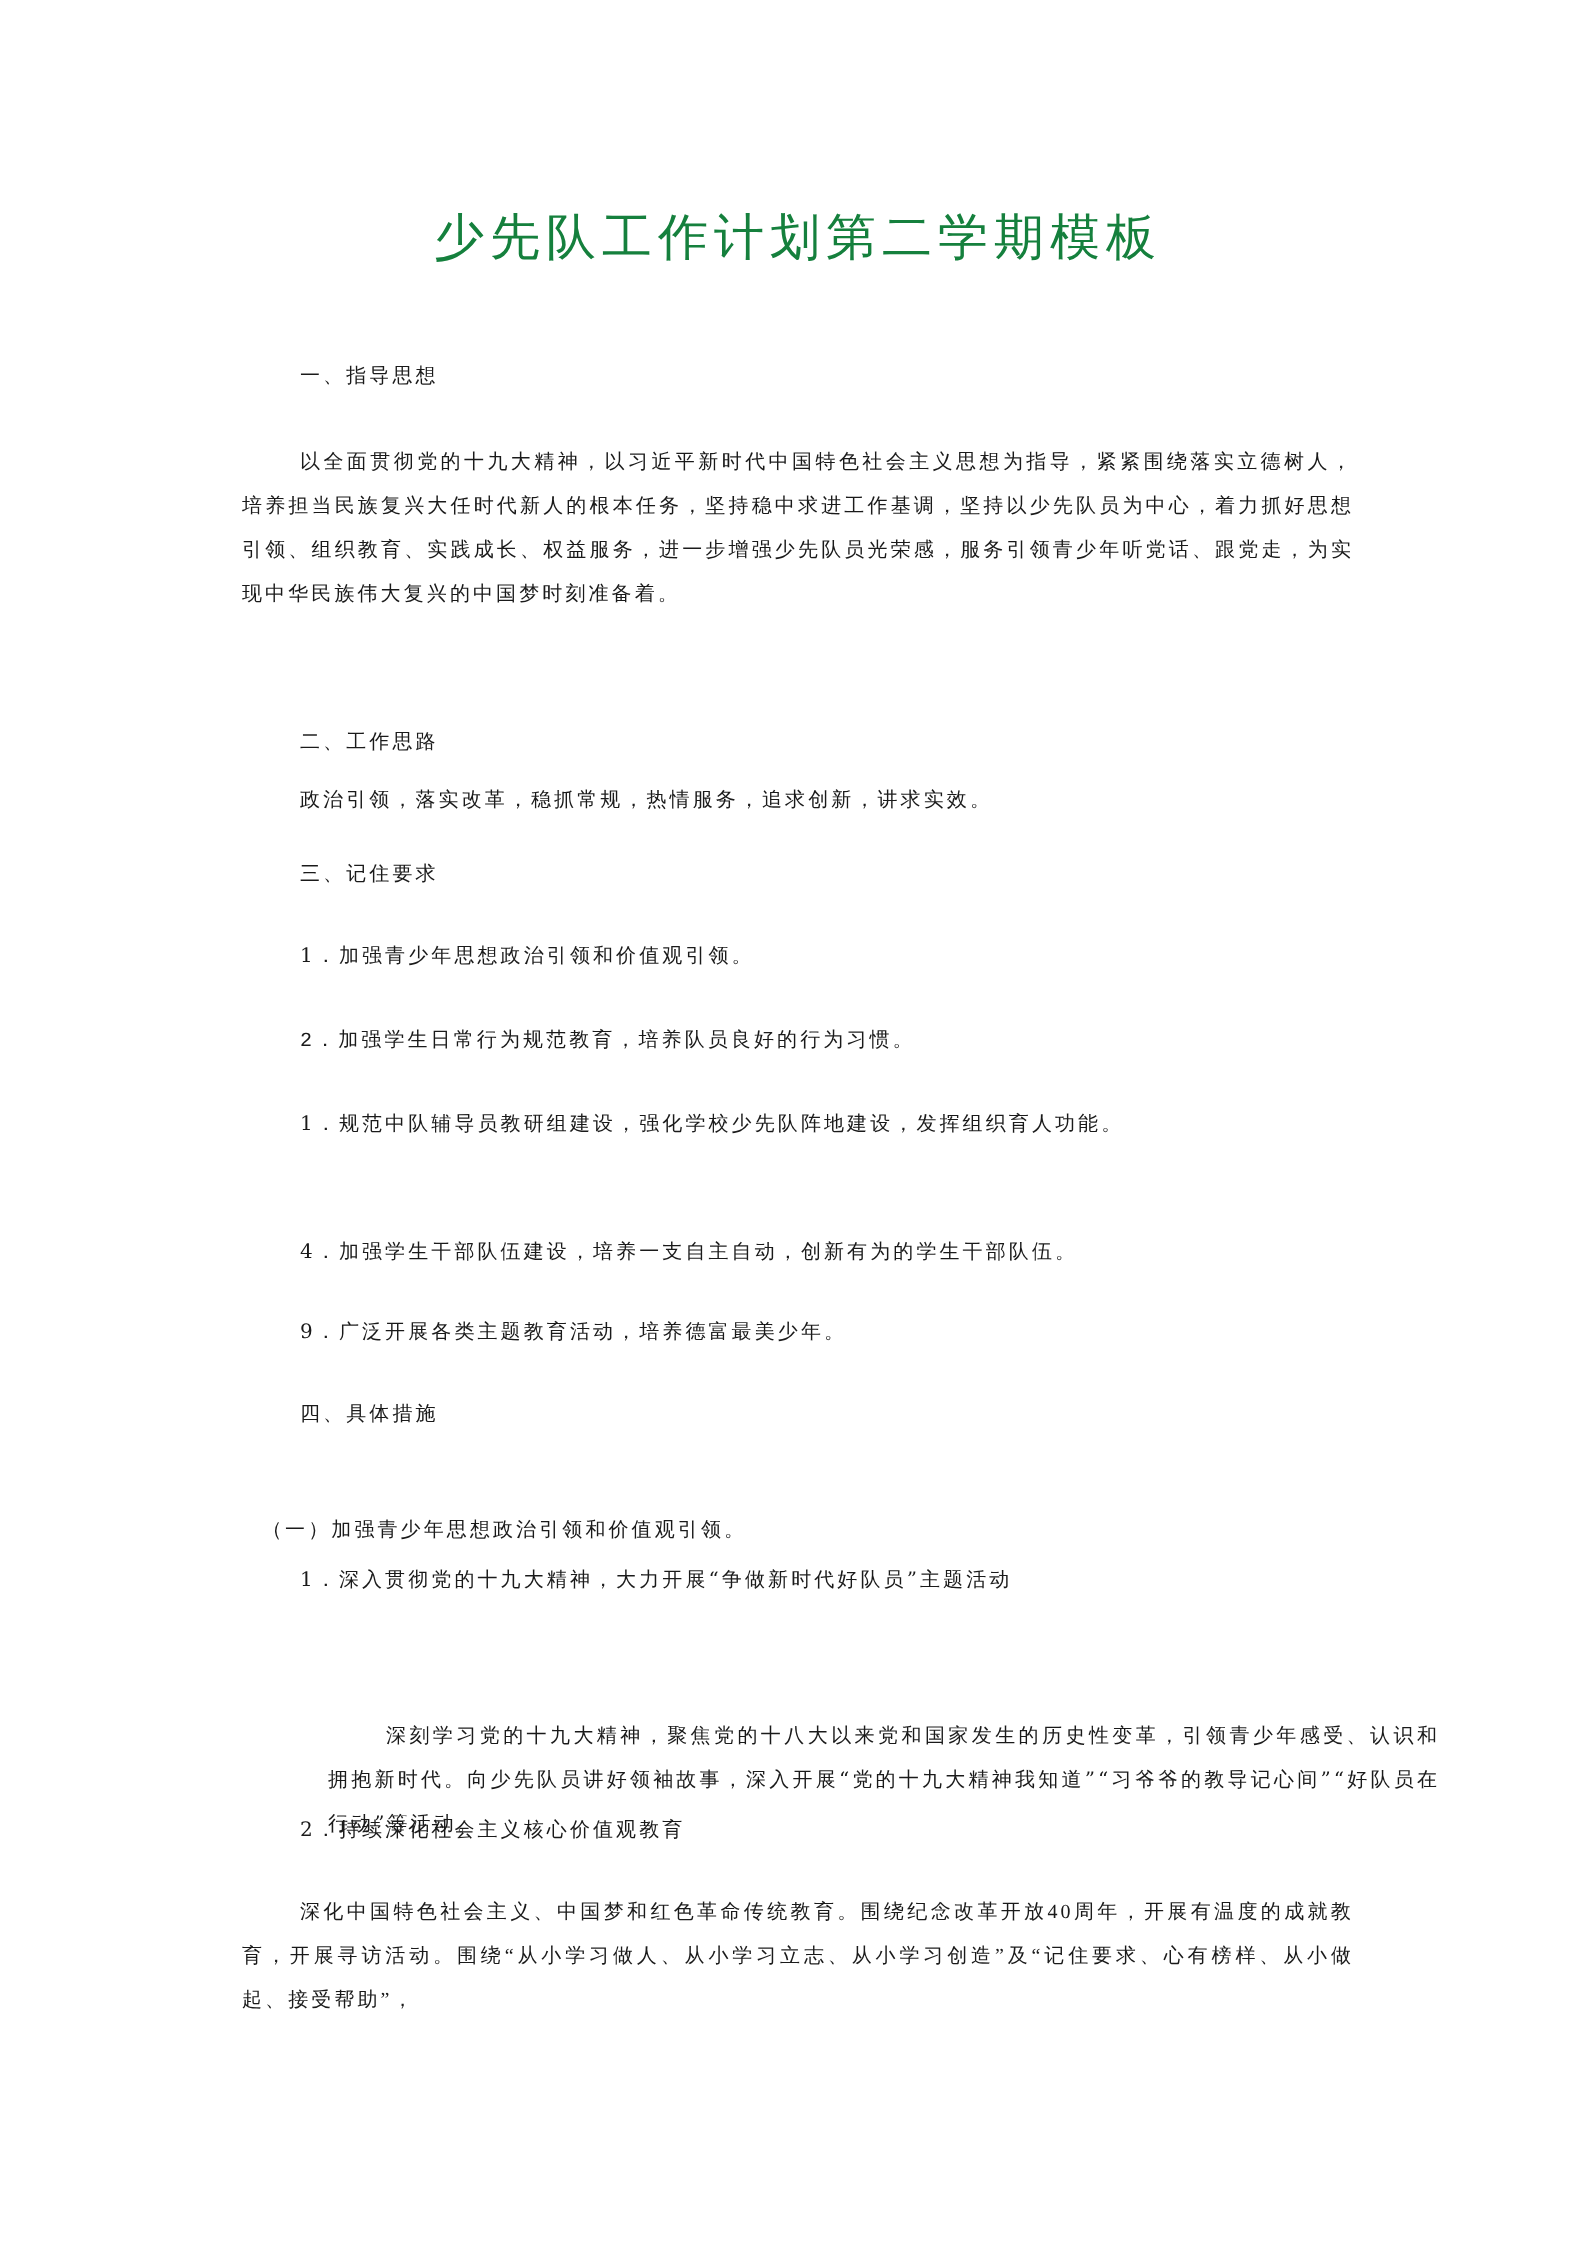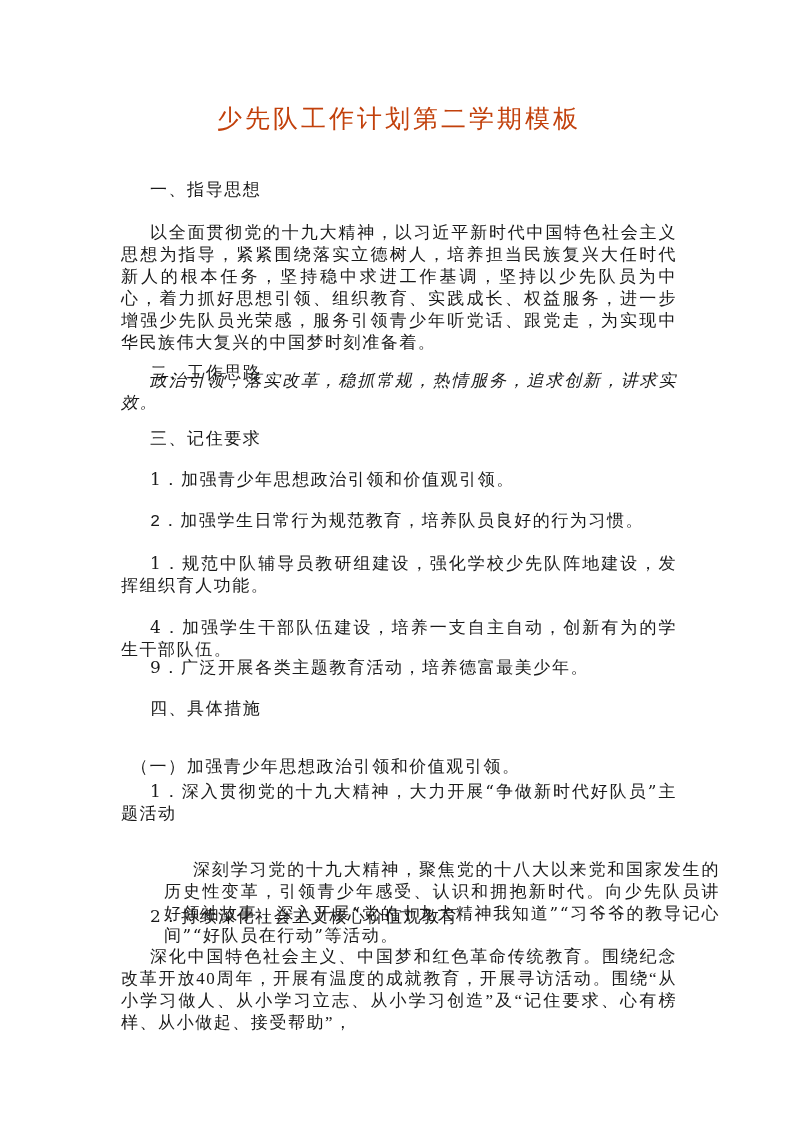--- a/index.html
+++ b/index.html
@@ -24,29 +24,29 @@
   .title {
     position: absolute;
     left: 0;
     width: 556px;
     top: 102px;
     text-align: center;
     font-size: 25px;
     letter-spacing: 3px;
     font-family: "DejaVu Sans", "Liberation Sans", sans-serif;
     font-weight: normal;
-    color: #c2410c;
+    color: #15803d;
     margin: 0;
     line-height: 34px;
   }
   .blk {
     position: absolute;
     left: 0;
     width: 556px;
-    font-size: 17px;
+    font-size: 10px;
     line-height: 22px;
     letter-spacing: 1.55px;
     margin: 0;
     text-align: justify;
     text-align-last: left;
   }
   .indent { text-indent: 29px; }
   .h { text-indent: 29px; }
   .sub { text-indent: 10px; }
 </style>
@@ -54,21 +54,21 @@
 <body>
 
 <div class="page">
 
   <h1 class="title">少先队工作计划第二学期模板</h1>
 
   <p class="blk h" style="top:178px;">一、指导思想</p>
   <p class="blk indent" style="top:221px;">以全面贯彻党的十九大精神，以习近平新时代中国特色社会主义思想为指导，紧紧围绕落实立德树人，培养担当民族复兴大任时代新人的根本任务，坚持稳中求进工作基调，坚持以少先队员为中心，着力抓好思想引领、组织教育、实践成长、权益服务，进一步增强少先队员光荣感，服务引领青少年听党话、跟党走，为实现中华民族伟大复兴的中国梦时刻准备着。</p>
 
   <p class="blk h" style="top:361px;">二、工作思路</p>
-  <p class="blk h" style="top:369px;font-style:italic;">政治引领，落实改革，稳抓常规，热情服务，追求创新，讲求实效。</p>
+  <p class="blk h" style="top:390px;">政治引领，落实改革，稳抓常规，热情服务，追求创新，讲求实效。</p>
 
   <p class="blk h" style="top:427px;">三、记住要求</p>
   <p class="blk indent" style="top:468px;">1．加强青少年思想政治引领和价值观引领。</p>
   <p class="blk indent" style="top:511px;font-family:Liberation Mono, monospace;">2．加强学生日常行为规范教育，培养队员良好的行为习惯。</p>
   <p class="blk indent" style="top:552px;">1．规范中队辅导员教研组建设，强化学校少先队阵地建设，发挥组织育人功能。</p>
   <p class="blk indent" style="top:616px;">4．加强学生干部队伍建设，培养一支自主自动，创新有为的学生干部队伍。</p>
   <p class="blk indent" style="top:656px;">9．广泛开展各类主题教育活动，培养德富最美少年。</p>
 
   <p class="blk h" style="top:697px;">四、具体措施</p>
   <p class="blk sub" style="top:755px;">（一）加强青少年思想政治引领和价值观引领。</p>

